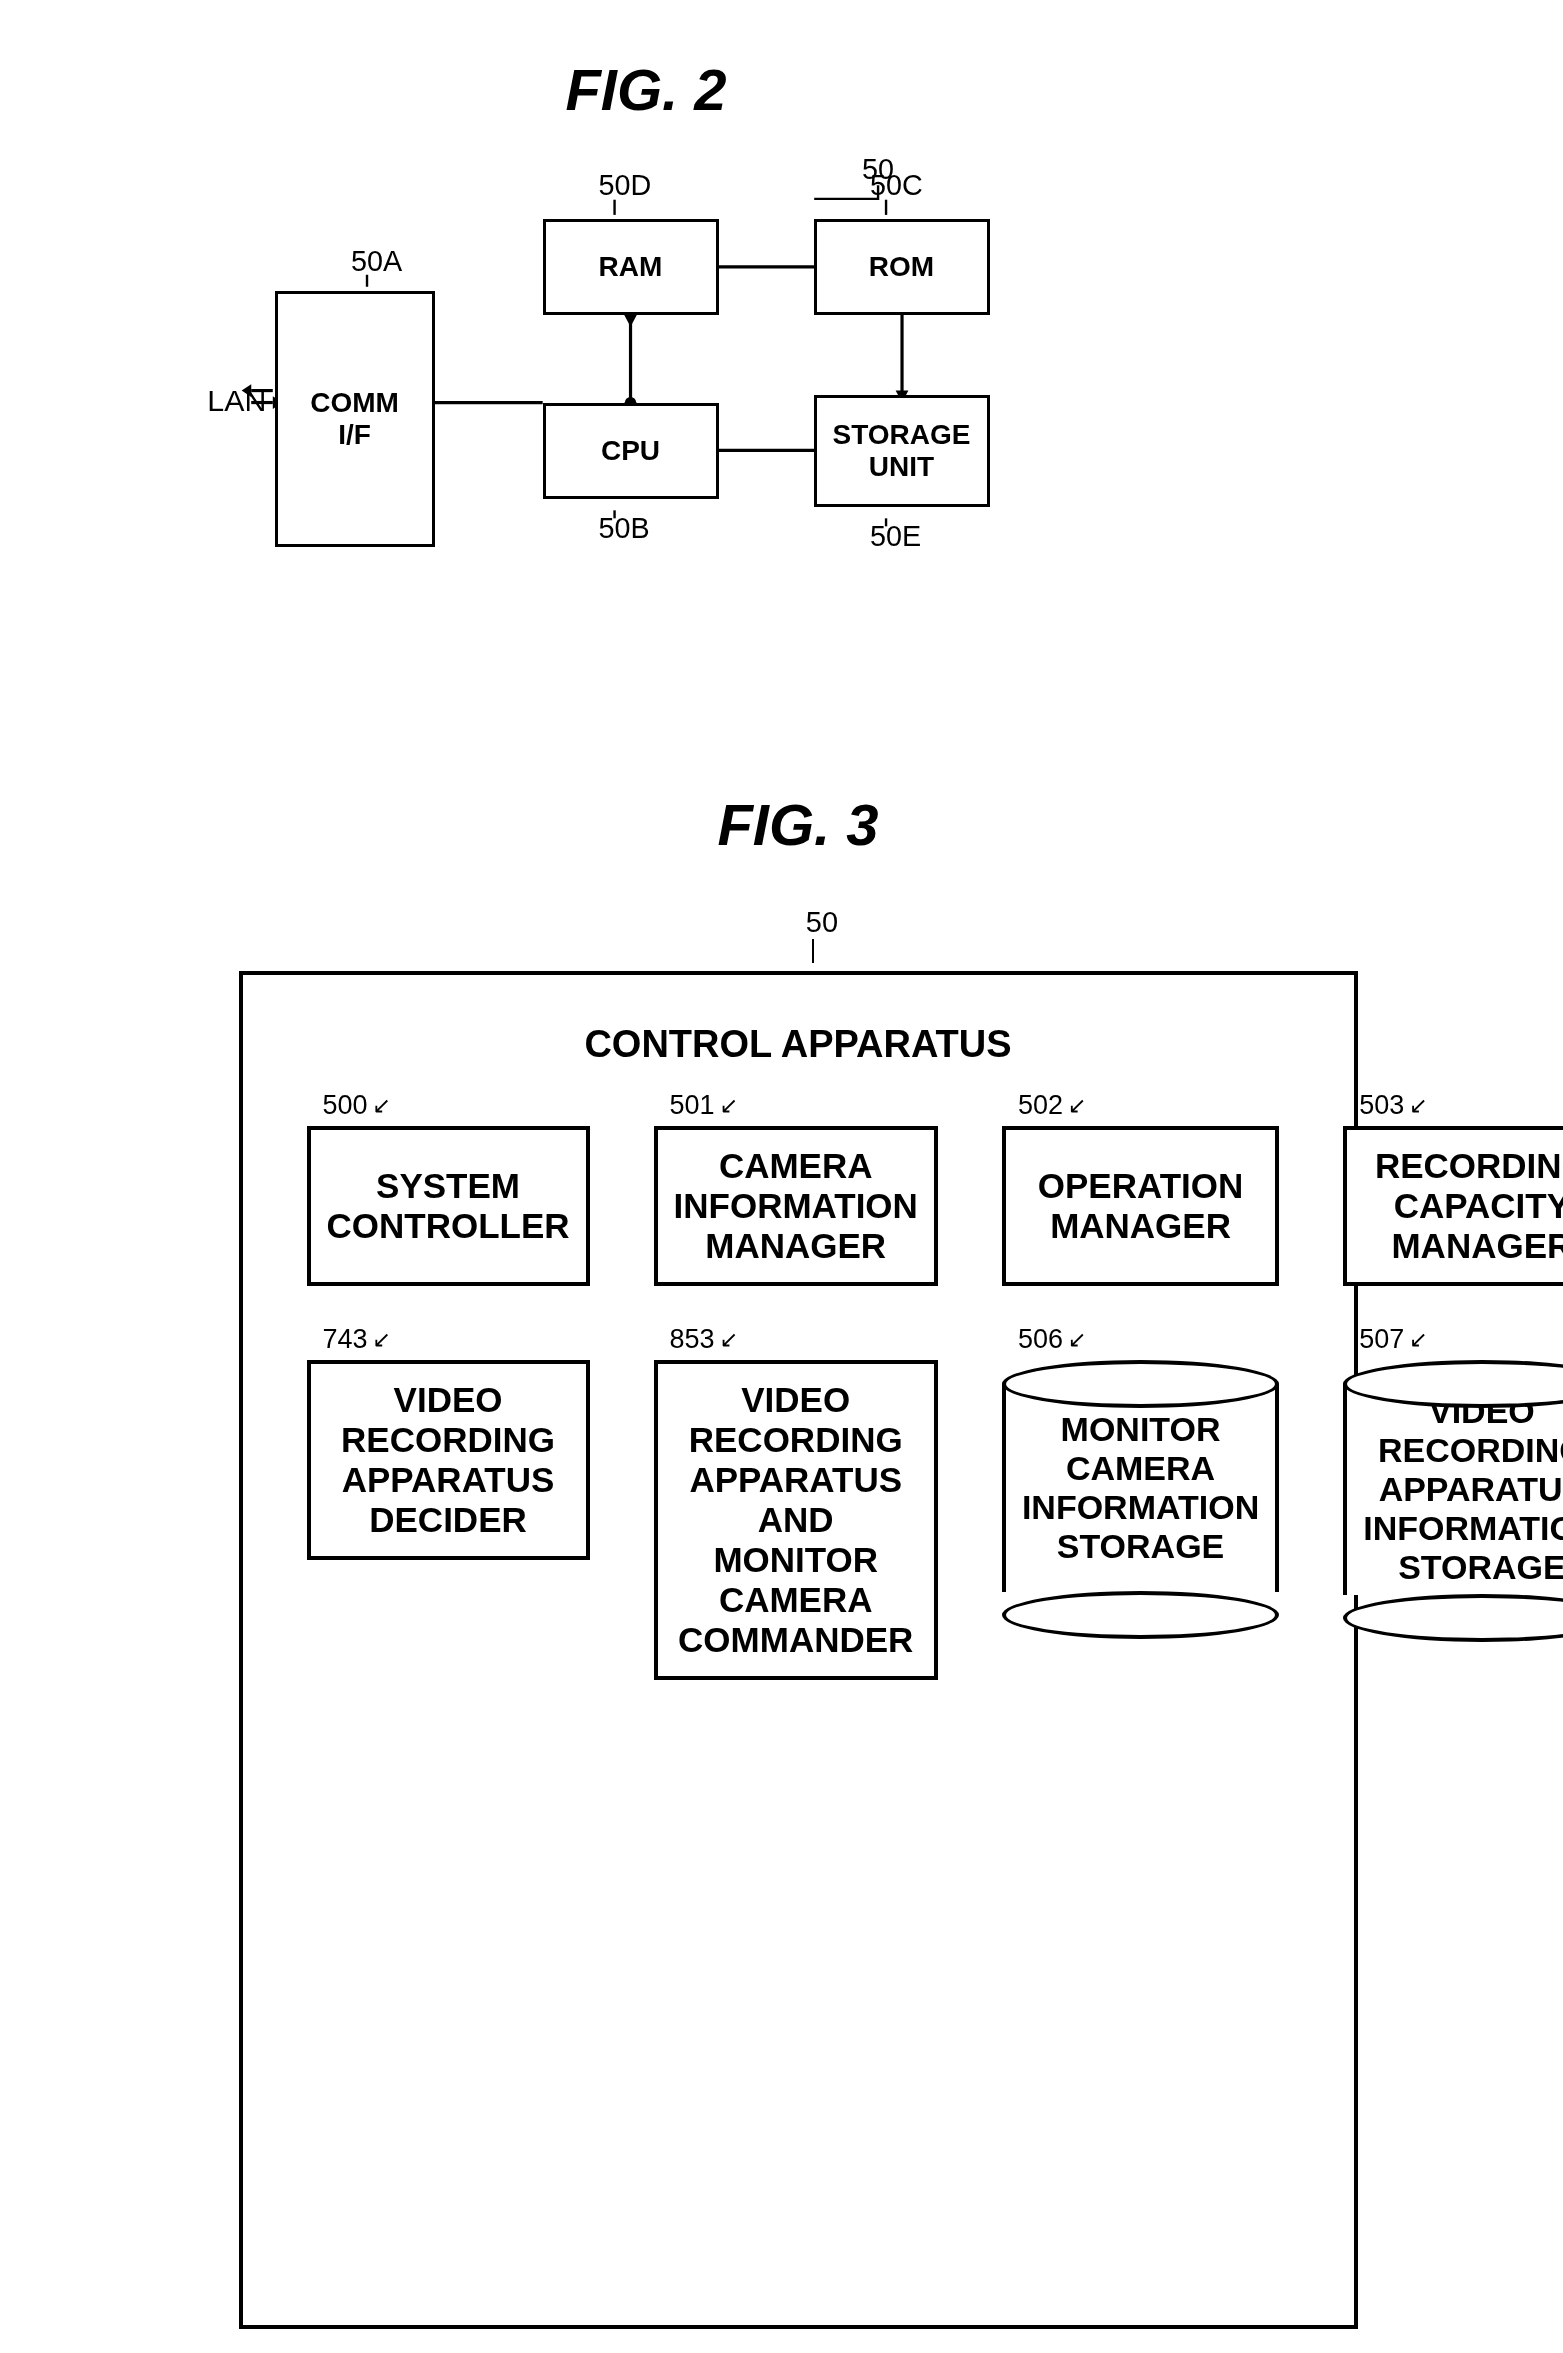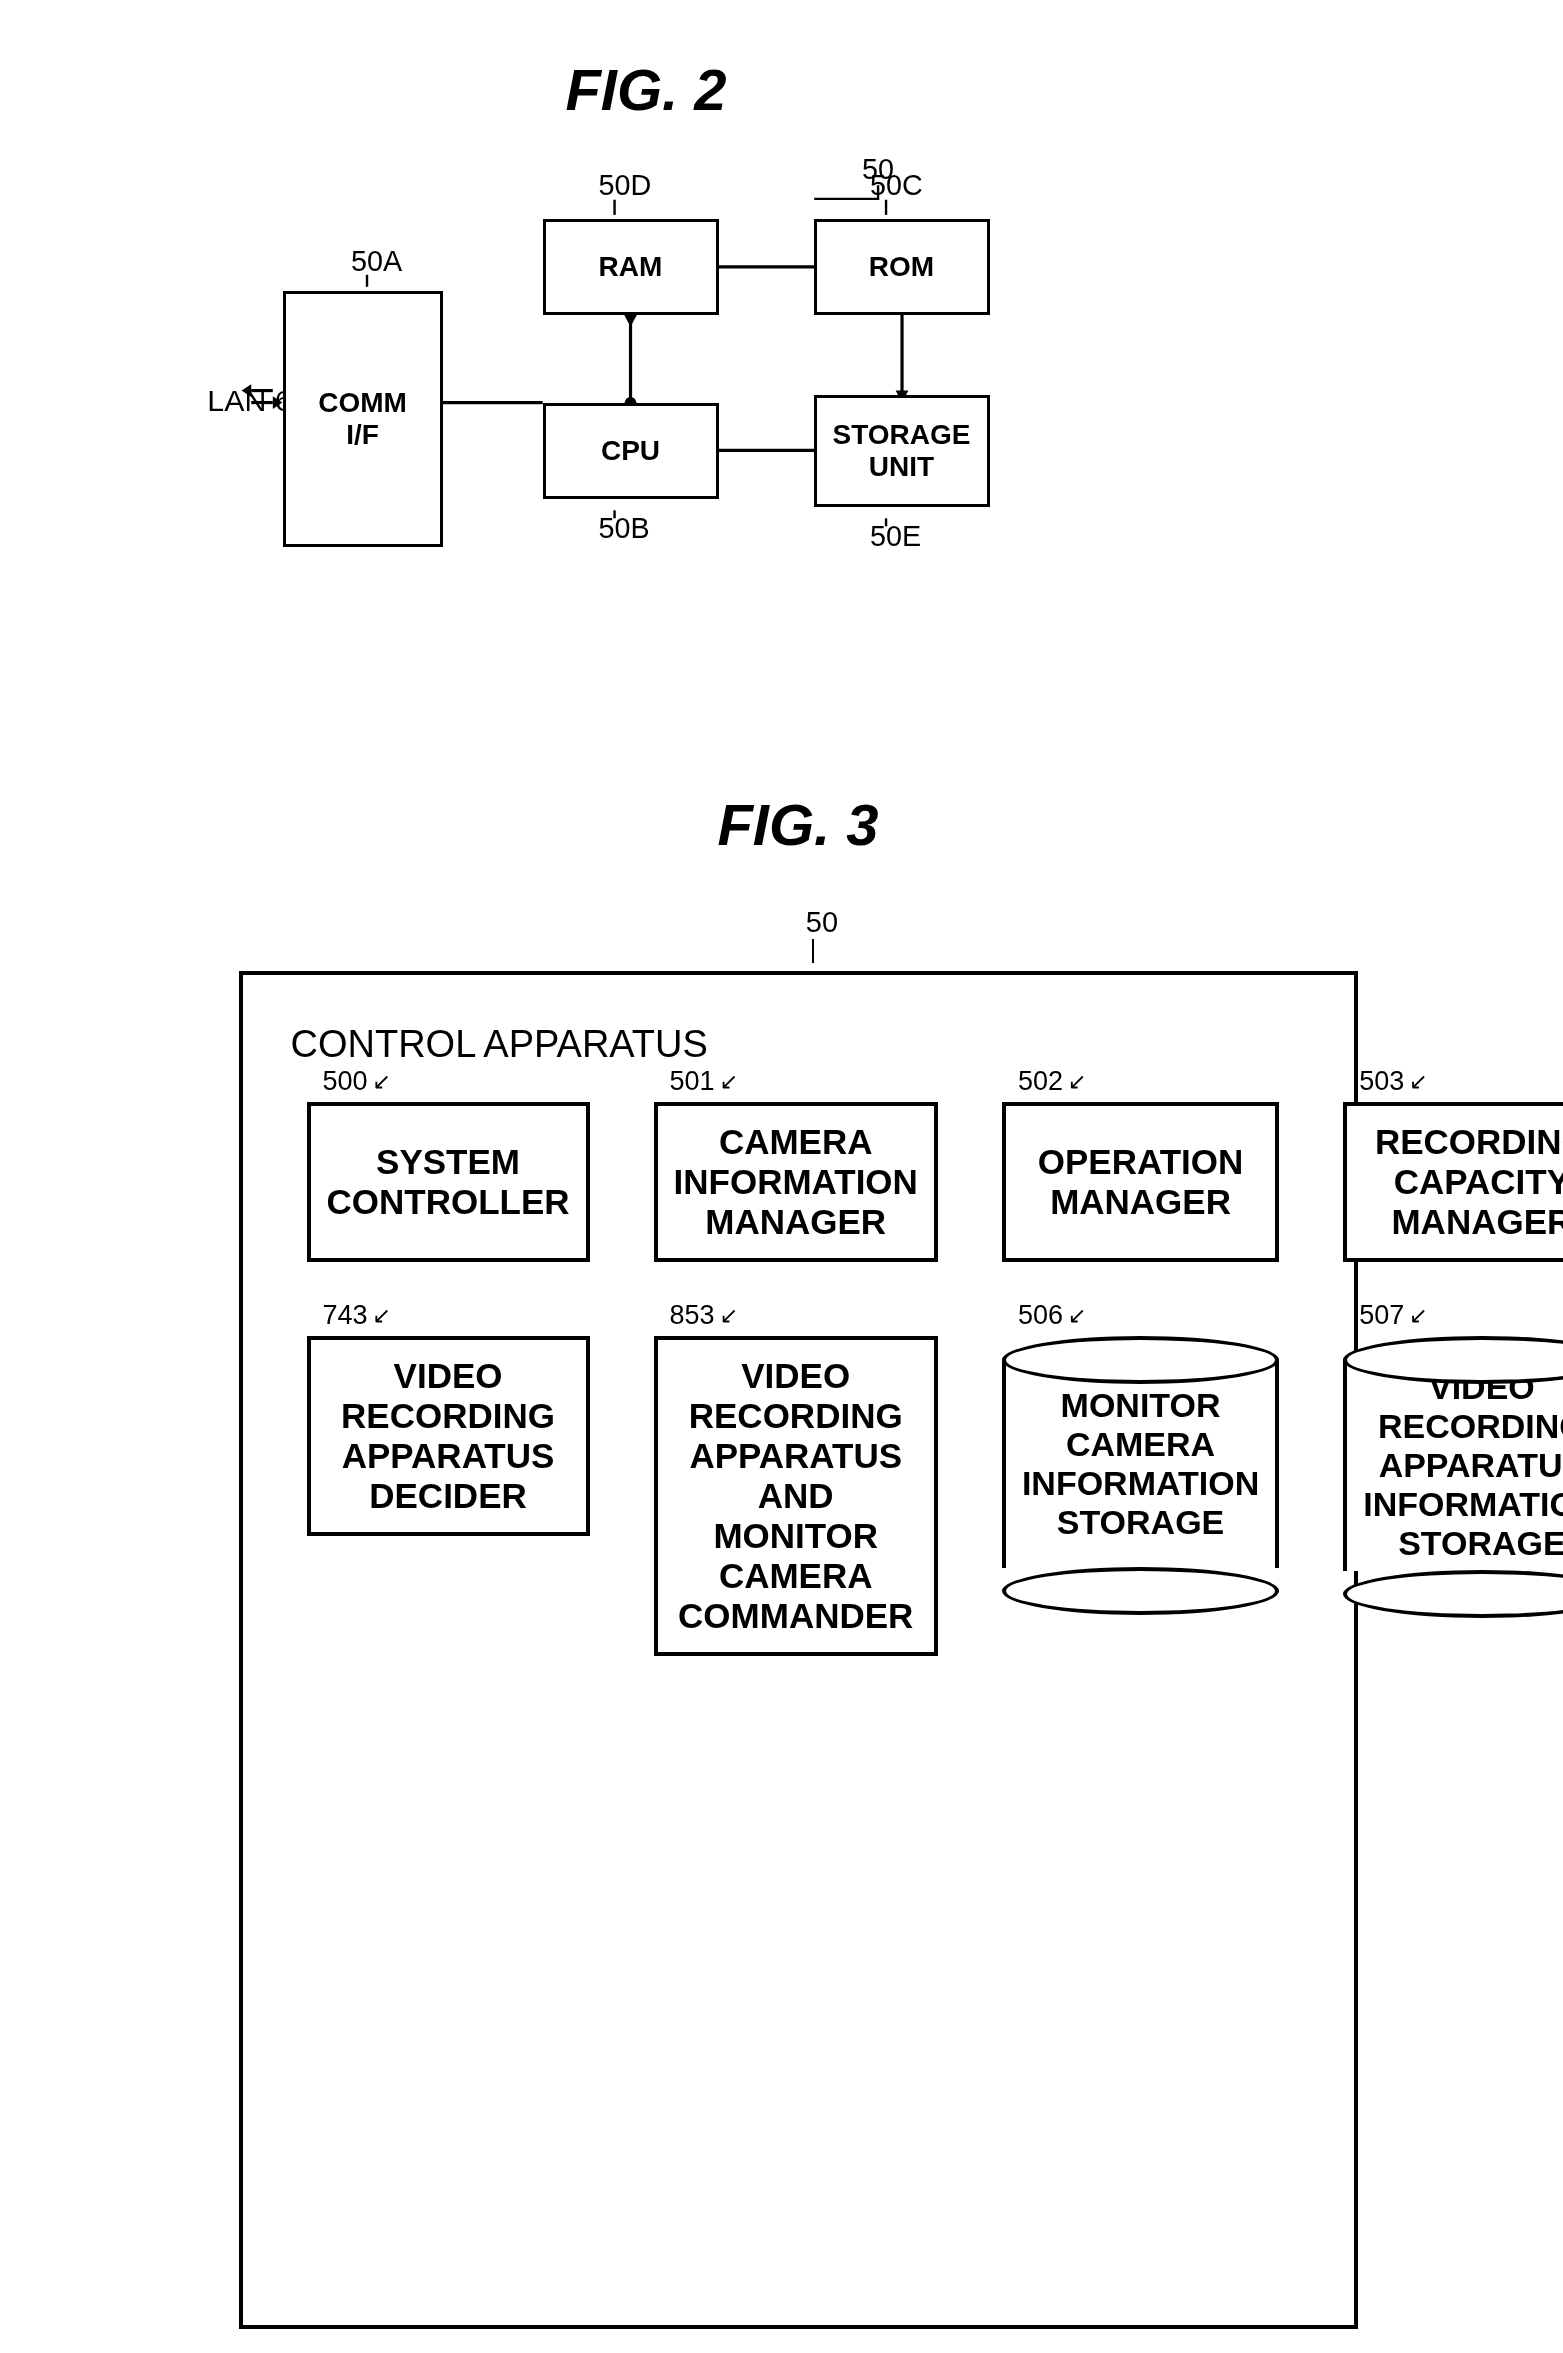--- a/index.html
+++ b/index.html
@@ -45,21 +45,21 @@
       font-size: 28px;
       font-weight: bold;
       background: #fff;
     }
 
     
     .comm-box {
       width: 160px;
       height: 256px;
       top: 136px;
-      left: 76px;
+      left: 68px;
     }
     .ram-box {
       width: 176px;
       height: 96px;
       top: 64px;
       left: 336px;
     }
     .rom-box {
       width: 176px;
       height: 96px;
@@ -110,22 +110,24 @@
       width: 1119px;
       margin: 0 auto;
     }
     .control-apparatus-box {
       border: 4px solid #000;
       padding: 48px 48px 64px 48px;
       position: relative;
       min-height: 1358px;
     }
     .control-apparatus-label {
+      text-align: center;
       font-size: 38px;
-      font-weight: normal;
+      font-weight: bold;
+      margin-bottom: 24px;
     }
 
     .fig3-grid {
       display: grid;
       grid-template-columns: 1fr 1fr 1fr 1fr;
       gap: 38px 64px;
       padding: 0 16px;
     }
 
     .fig3-cell {

